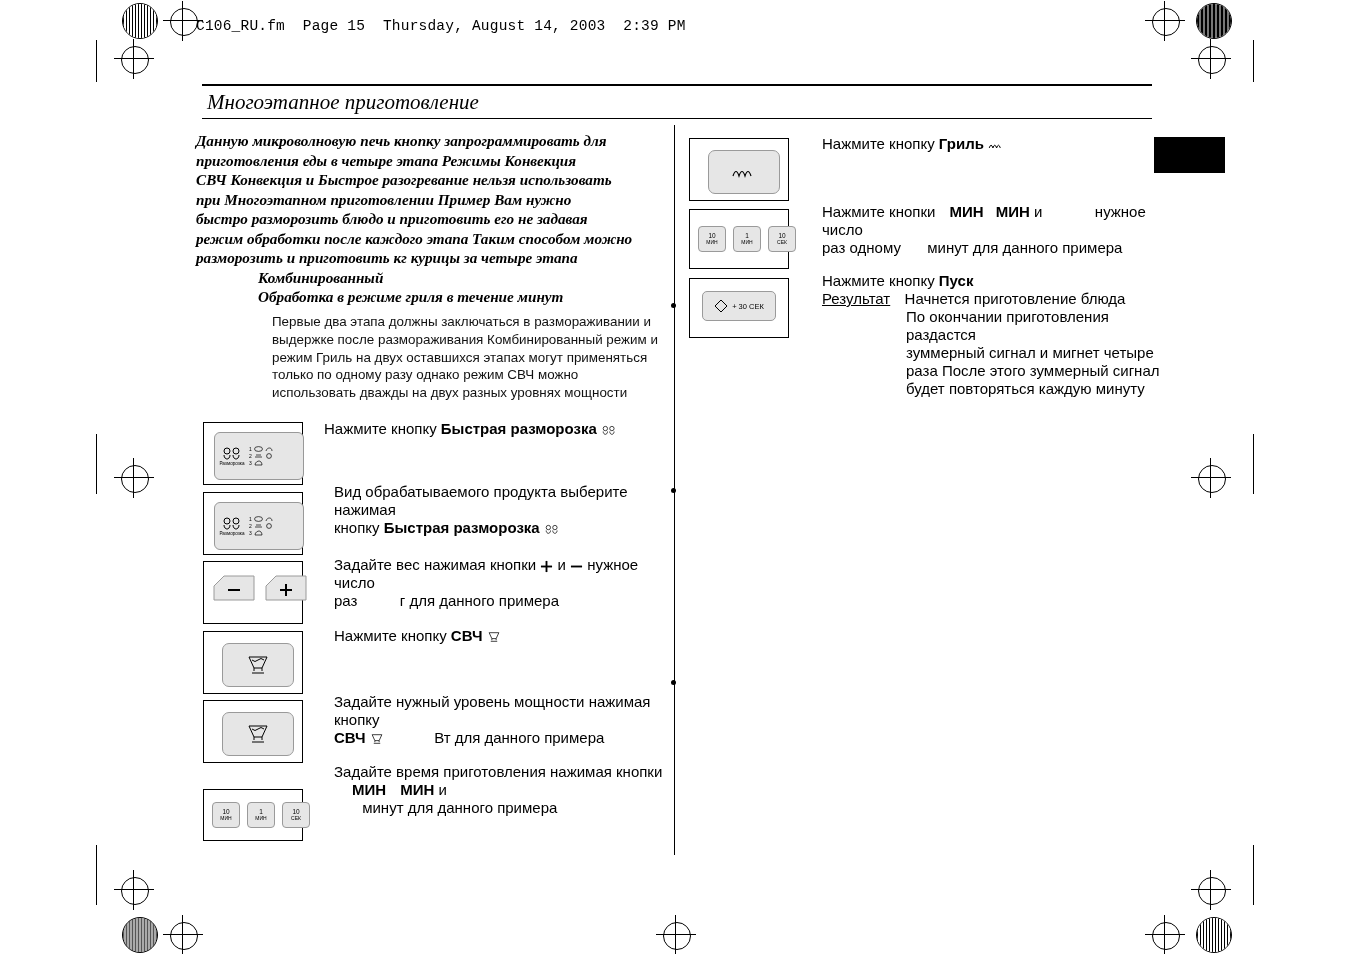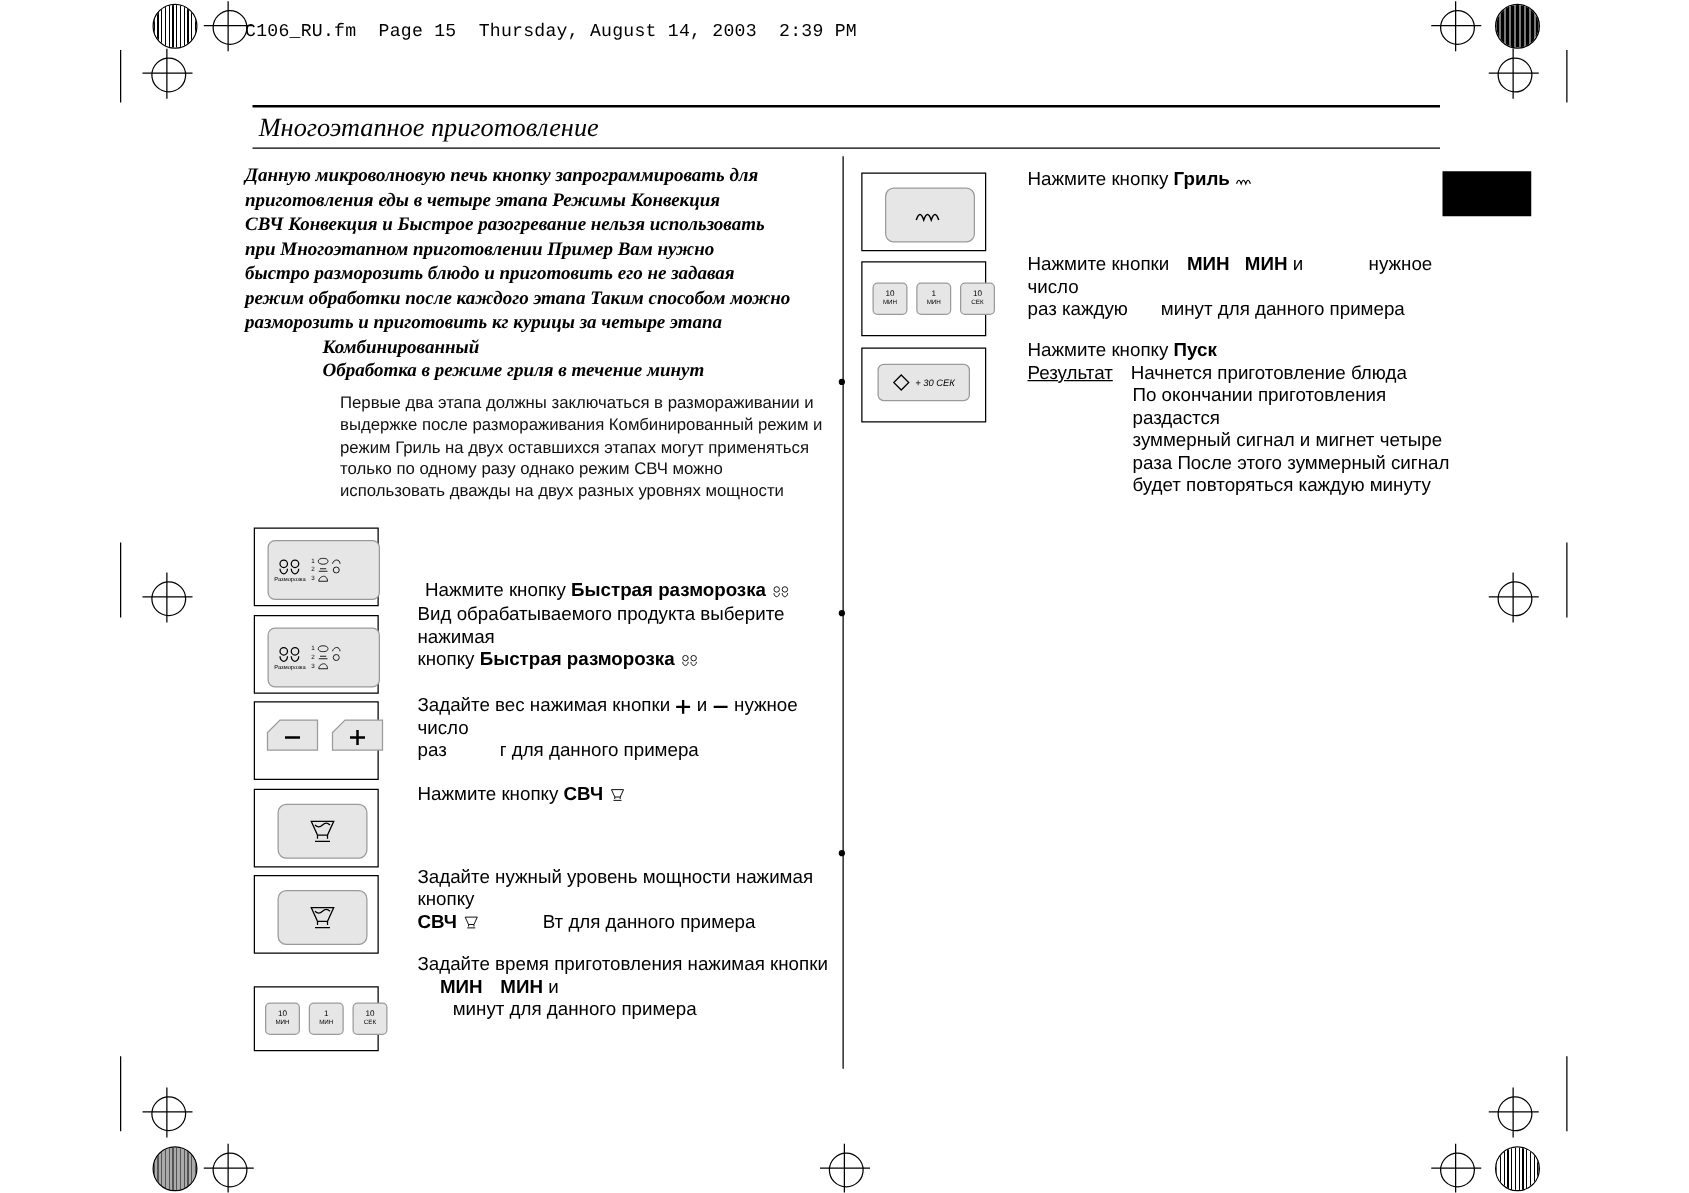--- a/index.html
+++ b/index.html
@@ -72,21 +72,21 @@
   
   .timewrap{position:absolute;left:8px;top:12px;display:flex;gap:7px;}
   .tkey{width:26px;height:24px;border-radius:4px;background:#e6e6e6;border:1px solid #9a9a9a;
      display:flex;flex-direction:column;align-items:center;justify-content:center;line-height:6px;}
   .tkey .n{font-size:6.5px;font-family:"Liberation Sans",sans-serif;}
   .tkey .u{font-size:5px;font-family:"Liberation Sans",sans-serif;}
 
   
   .k30{position:absolute;left:12px;top:12px;width:72px;height:28px;border-radius:5px;
      background:#e6e6e6;border:1px solid #9a9a9a;display:flex;align-items:center;justify-content:center;gap:4px;}
-  .k30 .t{font-size:7.5px;font-family:"Liberation Sans",sans-serif;font-style:italic;}
+  .k30 .t{font-size:7.5px;font-family:"Liberation Sans",sans-serif;}
 
   
   .vsep{position:absolute;background:#000;width:1px;}
   .bullet{position:absolute;width:5px;height:5px;border-radius:50%;background:#000;}
 
   .blackbox{position:absolute;background:#000;}
 
   .underline{text-decoration:underline;}
   .inline-ic{display:inline-block;vertical-align:middle;}
 </style>
@@ -220,21 +220,21 @@
         <div class="row">
             <span>3</span>
           <svg width="9" height="6" viewBox="0 0 9 6">
               <path d="M1 5c0-3 3-4 4-4s3 1 3 4z" fill="none" stroke="#000" stroke-width=".7"></path>
             </svg>
           </div>
       </div>
     </div>
   </div>
 
-  <div class="step" style="left:340px;top:420px;width:330px;margin-top:44px;">
+  <div class="step" style="left:324px;top:420px;width:330px;">
     <span>Нажмите кнопку </span><b>Быстрая разморозка</b>
     <svg class="inline-ic" width="16" height="12" viewBox="0 0 22 14">
       <g fill="none" stroke="#000" stroke-width="1">
           <circle cx="6" cy="5" r="3"></circle>
           <circle cx="15" cy="5" r="3"></circle>
       <path d="M3 9c0 3 2 4 3 4s3-1 3-4"></path>
           <path d="M12 9c0 3 2 4 3 4s3-1 3-4"></path>
         </g>
       </svg>
   </div>
@@ -425,21 +425,21 @@
     </div>
   </div>
 
   <div class="step" style="left:822px;top:203px;width:330px;">
     <span>Нажмите кнопки</span>
     <span style="display:inline-block;width:10px"></span><b>МИН</b>
     <span style="display:inline-block;width:8px"></span><b>МИН</b>
     <span>и</span>
     <span style="display:inline-block;width:44px"></span>
     <span>нужное число</span><br>
-    <span>раз  каждую</span>
+    <span>раз  одному</span>
     <span style="display:inline-block;width:18px"></span>
     <span>минут для данного примера</span>
   </div>
 
   <div class="btnbox" style="left:689px;top:278px;width:98px;height:58px;">
     <div class="k30">
       <svg width="14" height="14" viewBox="0 0 14 14">
         <path d="M7 1 L13 7 L7 13 L1 7 Z" fill="none" stroke="#000" stroke-width="1"></path>
       </svg>
       <span class="t">+ 30 СЕК</span>

